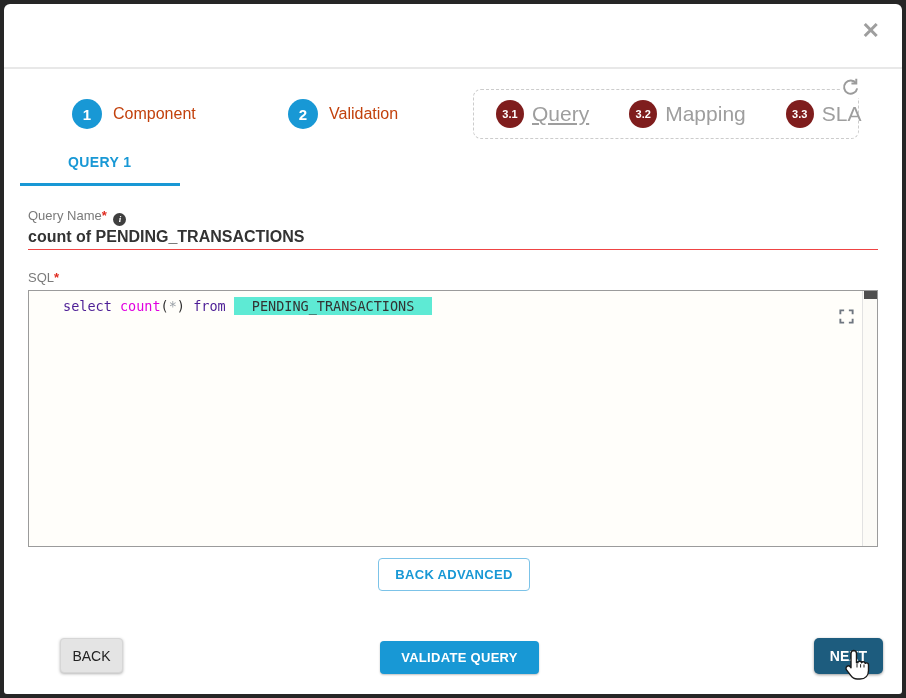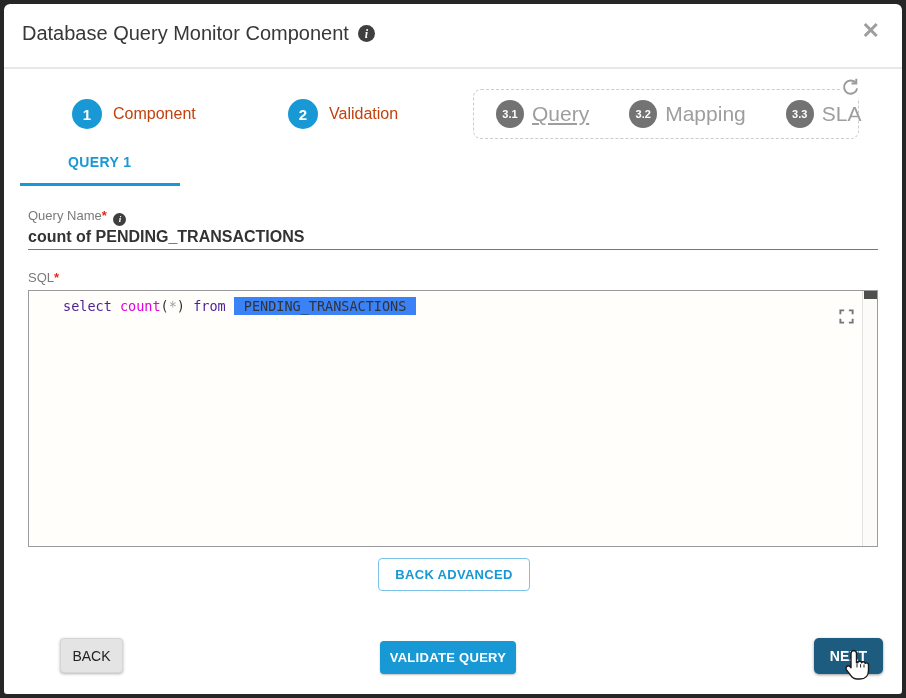--- a/index.html
+++ b/index.html
@@ -52,21 +52,21 @@
   .substeps-box {
     position:absolute; left:469px; top:85px; width:386px; height:50px;
     border:1px dashed #cccccc; border-radius:8px;
     box-sizing:border-box;
     display:flex; align-items:center;
     padding:0 28px 0 22px; gap:40px;
   }
   .substep { display:flex; align-items:center; gap:8px; cursor:pointer; }
   .substep-circle {
     width:28px; height:28px; border-radius:50%;
-    background:#737373; color:#fff;
+    background:#7f1d1d; color:#fff;
     display:flex; align-items:center; justify-content:center;
     font-size:11px; font-weight:bold; flex:0 0 auto;
   }
   .substep-label { color:#9e9e9e; font-size:21px; white-space:nowrap; }
   .substep-label.underlined { text-decoration:underline; }
   .refresh-icon {
     position:absolute; left:836px; top:72px;
     width:22px; height:22px; background:#fff; cursor:pointer;
   }
   
@@ -95,21 +95,21 @@
     border:1px solid #9b9b9b; background:#fffefa; box-sizing:border-box;
   }
   .code-line {
     position:absolute; left:34px; top:7px;
     font-family:"DejaVu Sans Mono", monospace;
     font-size:13.5px; color:#333; white-space:pre; cursor:text;
   }
   .tok-kw { color:#4c1d95; }
   .tok-fn { color:#e000e0; }
   .tok-star { color:#9aa0a6; }
-  .tok-hl { background:#3b82f6; color:#333; padding:1px 10px; }
+  .tok-hl { background:#5eead4; color:#333; padding:1px 18px; }
   .editor-scroll {
     position:absolute; right:0; top:0; bottom:0; width:14px;
     border-left:1px solid #e2e2e2; background:#fcfbf7; cursor:pointer;
   }
   .editor-thumb { position:absolute; left:1px; right:0; top:0; height:8px; background:#4f4f4f; }
   .fullscreen-icon { position:absolute; right:22px; top:17px; width:17px; height:17px; cursor:pointer; }
   
   button { font-family:"Liberation Sans", sans-serif; cursor:pointer; }
   .show-advanced {
     position:absolute; left:374px; top:554px; width:152px; height:33px;
@@ -117,42 +117,38 @@
     color:#1898d5; font-size:13px; font-weight:600; letter-spacing:0.3px;
   }
   .back-btn {
     position:absolute; left:24px; top:634px; width:63px; height:35px;
     background:#e4e4e4; border:1px solid #d6d6d6; border-radius:4px;
     color:#222; font-size:14px;
     box-shadow:0 1px 3px rgba(0,0,0,0.3);
     margin-left:32px;
   }
   .validate-btn {
-    position:absolute; left:376px; top:637px; width:136px; height:33px;
+    position:absolute; left:376px; top:637px; width:159px; height:33px;
     background:#1898d5; border:none; border-radius:4px;
     color:#fff; font-size:13px; font-weight:600; letter-spacing:0.3px;
     box-shadow:0 1px 2px rgba(0,0,0,0.25);
   }
   .next-btn {
     position:absolute; left:810px; top:634px; width:69px; height:36px;
     background:#1d5c7e; border:none; border-radius:5px;
     color:#fff; font-size:14px; font-weight:600;
     box-shadow:0 1px 3px rgba(0,0,0,0.4);
   }
   .cursor-pointer-icon { position:absolute; left:839px; top:645px; pointer-events:none; z-index:5; }
 </style>
 </head>
 <body>
 
 <div class="modal">
 
-  <div class="title">
-    <span>Database Query Monitor Component</span>
-    <span class="info-circle">i</span>
-  </div>
   <div class="close-btn">✕</div>
   <div class="header-divider"></div>
 
   <div class="step s1">
     <span class="step-circle">1</span>
     <span class="step-label">Component</span>
   </div>
   <div class="step s2">
     <span class="step-circle">2</span>
     <span class="step-label">Validation</span>

